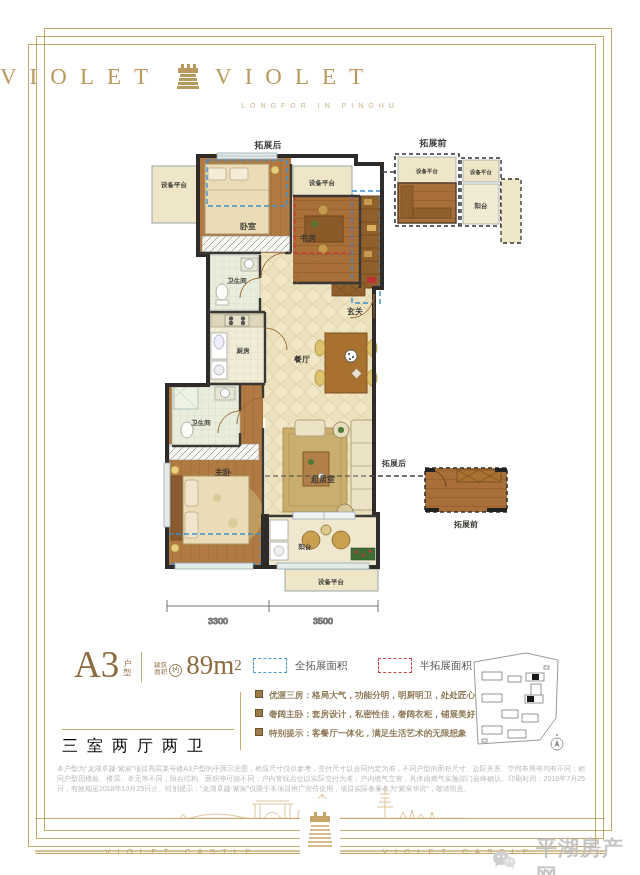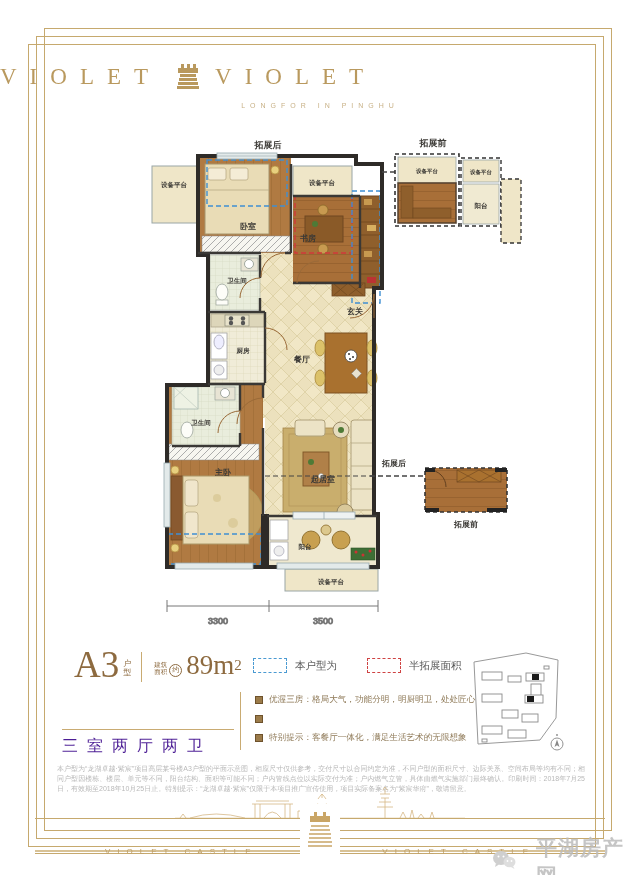--- a/index.html
+++ b/index.html
@@ -31,25 +31,25 @@
   .unit-big{font-family:"Liberation Serif",serif;font-size:37px;color:#8d6a3f;line-height:34px;}
   .stack{display:flex;flex-direction:column;font-size:8px;color:#8d6a3f;line-height:9px;
          margin:6px 0 0 4px;}
   .vdiv{width:1px;height:30px;background:#c9ab72;margin:3px 12px 0 10px;}
   .approx{width:11px;height:11px;border:1px solid #8d6a3f;border-radius:50%;font-size:7px;
           color:#8d6a3f;display:flex;align-items:center;justify-content:center;margin:10px 4px 0 2px;}
   .area-big{font-family:"Liberation Serif",serif;font-size:27px;color:#8d6a3f;line-height:34px;}
   .area-sup{font-family:"Liberation Serif",serif;font-size:15px;color:#8d6a3f;vertical-align:14px;}
   .hrule{position:absolute;left:62px;top:729px;width:172px;height:1px;background:#c9ab72;}
   .layout-txt{position:absolute;left:62px;top:736px;width:176px;font-family:Liberation Sans, sans-serif;
-              font-size:16px;letter-spacing:9px;color:#4c1d95;}
+              font-size:16px;letter-spacing:9px;color:#000000;}
   .vrule{position:absolute;left:240px;top:692px;width:1px;height:58px;background:#c9ab72;}
   
   .feat{position:absolute;left:255px;top:690px;width:212px;}
-  .feat-row{display:flex;align-items:center;height:19px;}
+  .feat-row{display:flex;align-items:flex-start;height:19px;font-weight:bold;}
   .feat-sq{width:6px;height:6px;background:#9b7b4a;border:1px solid #6e522c;margin-right:6px;flex:none;}
   .feat-tx{font-size:8.6px;color:#8f7a58;white-space:nowrap;}
   
   #sitemap{position:absolute;left:468px;top:648px;}
   
   .disc{position:absolute;left:57px;top:764px;width:528px;font-size:7px;line-height:10px;
         color:#b9b9b9;text-align:justify;}
   
   #skyline{position:absolute;left:160px;top:786px;}
   .bar{position:absolute;left:35px;right:35px;top:818px;height:34px;
@@ -343,21 +343,21 @@
       <line x1="22" y1="472" x2="22" y2="484"></line>
       <line x1="124" y1="472" x2="124" y2="484"></line>
       <line x1="233" y1="472" x2="233" y2="484"></line>
       <text class="dim" x="73" y="496" text-anchor="middle">3300</text>
       <text class="dim" x="178" y="496" text-anchor="middle">3500</text>
     </g>
   </svg>
 
   <div class="legend">
     <span class="lg-box" style="border-color:#4a9ad2"></span>
-    <span>本户型为</span>
+    <span>全拓展面积</span>
     <span class="lg-gap"></span>
     <span class="lg-box" style="border-color:#cf4343"></span>
     <span>半拓展面积</span>
   </div>
 
   <div class="unit">
     <span class="unit-big">A3</span>
     <span class="stack">
       <span>户</span>
       <span>型</span>
@@ -375,20 +375,21 @@
   <div class="layout-txt">三室两厅两卫</div>
   <div class="vrule"></div>
 
   <div class="feat">
     <div class="feat-row">
       <span class="feat-sq"></span>
       <span class="feat-tx">优渥三房：格局大气，功能分明，明厨明卫，处处匠心</span>
     </div>
     <div class="feat-row">
       <span class="feat-sq"></span>
+      <span class="feat-tx">奢阔主卧：套房设计，私密性佳，奢阔衣柜，铺展美好</span>
     </div>
     <div class="feat-row">
       <span class="feat-sq"></span>
       <span class="feat-tx">特别提示：客餐厅一体化，满足生活艺术的无限想象</span>
     </div>
   </div>
 
   <svg id="sitemap" width="100" height="110" viewBox="0 0 100 110">
     <path d="M6,14 L58,5 L90,12 L88,70 L72,92 L10,96 Z" fill="#fff" stroke="#999" stroke-width="1"></path>
     <g fill="#fff" stroke="#8a8a8a" stroke-width="0.9">

